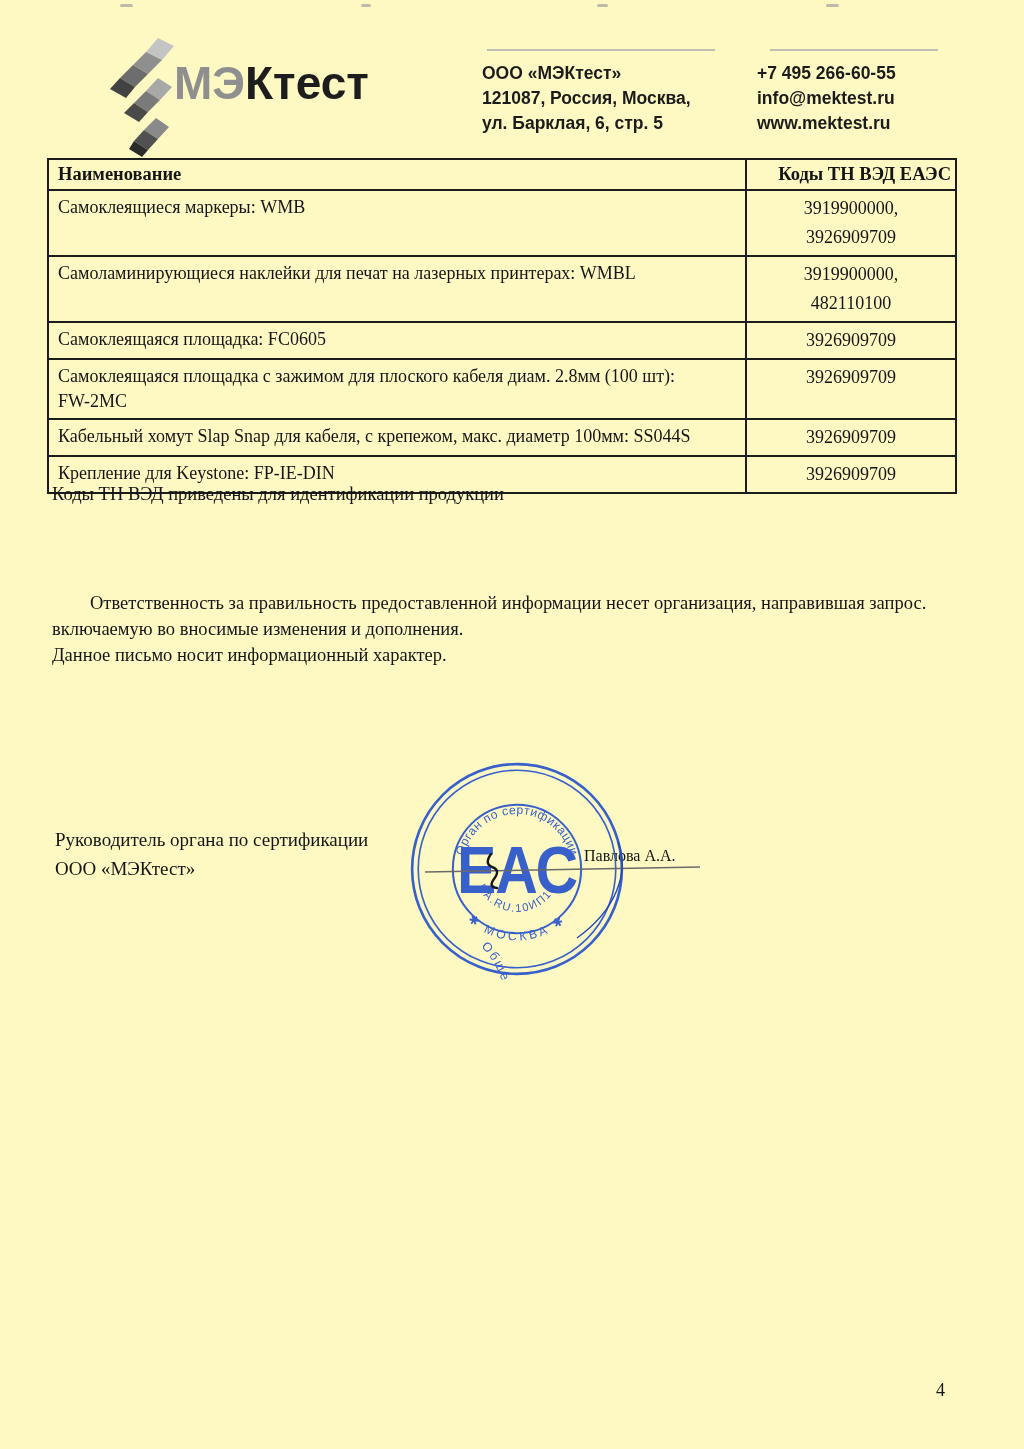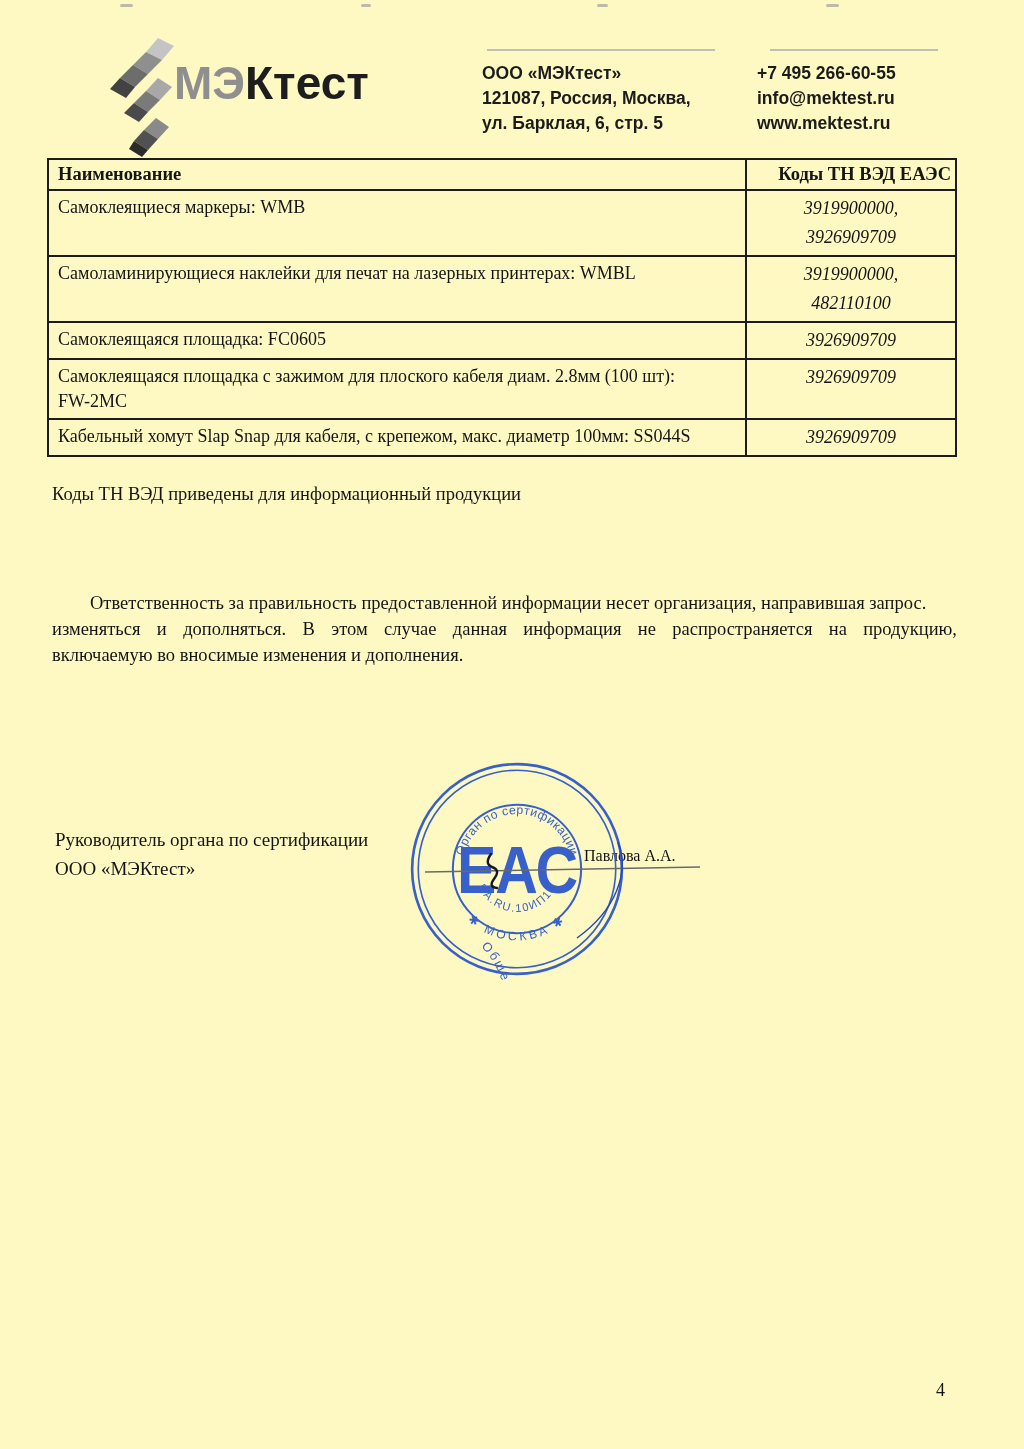--- a/index.html
+++ b/index.html
@@ -33,21 +33,21 @@
   table.products col.c1 { width:698px; }
   table.products col.c2 { width:210px; }
   table.products th, table.products td {
     border:2px solid #1c1c1c; vertical-align:top;
   }
   th.h-name { text-align:left; font-size:18.5px; padding:4px 9px; font-weight:700; }
   th.h-codes { text-align:right; font-size:18.5px; padding:4px 4px; font-weight:700; }
   td.name-cell { padding:4px 9px; font-size:18px; line-height:25px; }
   td.name-cell .name-line { white-space:nowrap; }
   td.codes-cell { padding:3px 4px; font-size:18px; text-align:center; }
-  td.codes-cell .code-line { line-height:29px;font-style:italic; }
+  td.codes-cell .code-line { line-height:29px; }
   
   #note { position:absolute; left:52px; top:484px; font-size:18.5px; white-space:nowrap; }
   #body-text { position:absolute; left:52px; top:590px; width:905px; font-size:18.5px; }
   .bline { line-height:26px; }
   .bline.indent { padding-left:38px; }
   .bline.jline { text-align:justify; text-align-last:justify; }
   
   #sign-title { position:absolute; left:55px; top:825px; font-size:19px; line-height:29px; white-space:nowrap; }
   #sign-name { position:absolute; left:584px; top:847px; font-size:16px; white-space:nowrap; z-index:1; }
   #stamp { position:absolute; left:405px; top:757px; z-index:2; opacity:.93; }
@@ -152,30 +152,38 @@
 
     <tr>
       <td class="name-cell">
               <div class="name-line">Кабельный хомут Slap Snap для кабеля, с крепежом, макс. диаметр 100мм: SS044S</div>
             </td>
       <td class="codes-cell">
               <div class="code-line">3926909709</div>
             </td>
     </tr>
 
+    <tr>
+      <td class="name-cell">
+              <div class="name-line">Крепление для Keystone: FP-IE-DIN</div>
+            </td>
+      <td class="codes-cell">
+              <div class="code-line">3926909709</div>
+            </td>
+    </tr>
   </tbody>
     </table>
   </div>
 
-  <div id="note">Коды ТН ВЭД приведены для информационный продукции</div>
+  <div id="note">Коды ТН ВЭД приведены для идентификации продукции</div>
 
   <div id="body-text">
       <div class="bline indent">Ответственность за правильность предоставленной информации несет организация, направившая запрос.</div>
-      <div class="bline jline">изменяться и дополняться. В этом случае данная информация не распространяется на продукцию,</div>
       <div class="bline">включаемую во вносимые изменения и дополнения.</div>
+      <div class="bline">Данное письмо носит информационный характер.</div>
     </div>
 
   <div id="sign-title">
     <div>Руководитель органа по сертификации</div>
     <div>ООО «МЭКтест»</div>
   </div>
 
   <div id="sign-name">Павлова А.А.</div>
 
   <svg id="stamp" width="224" height="224" viewBox="0 0 220 220">

